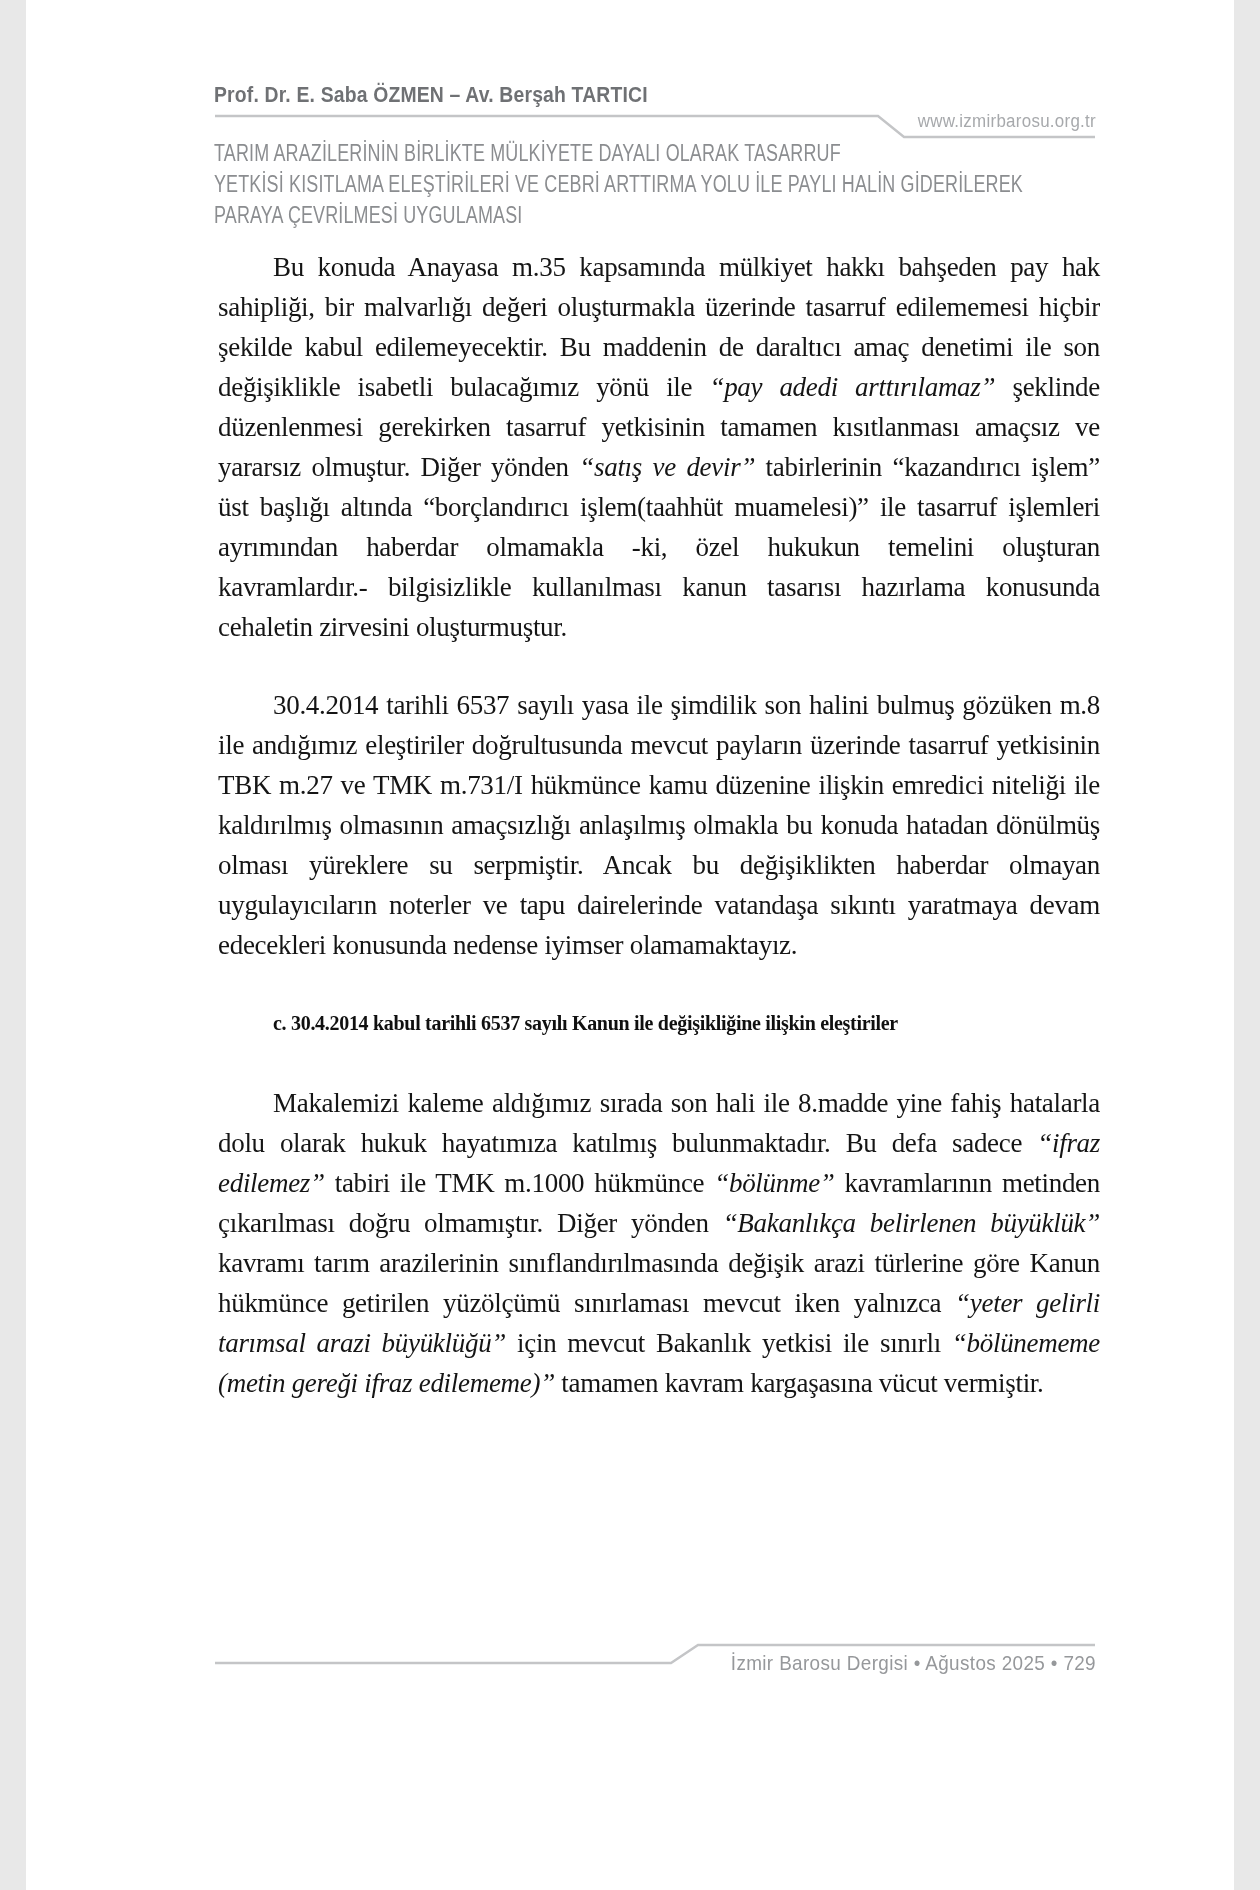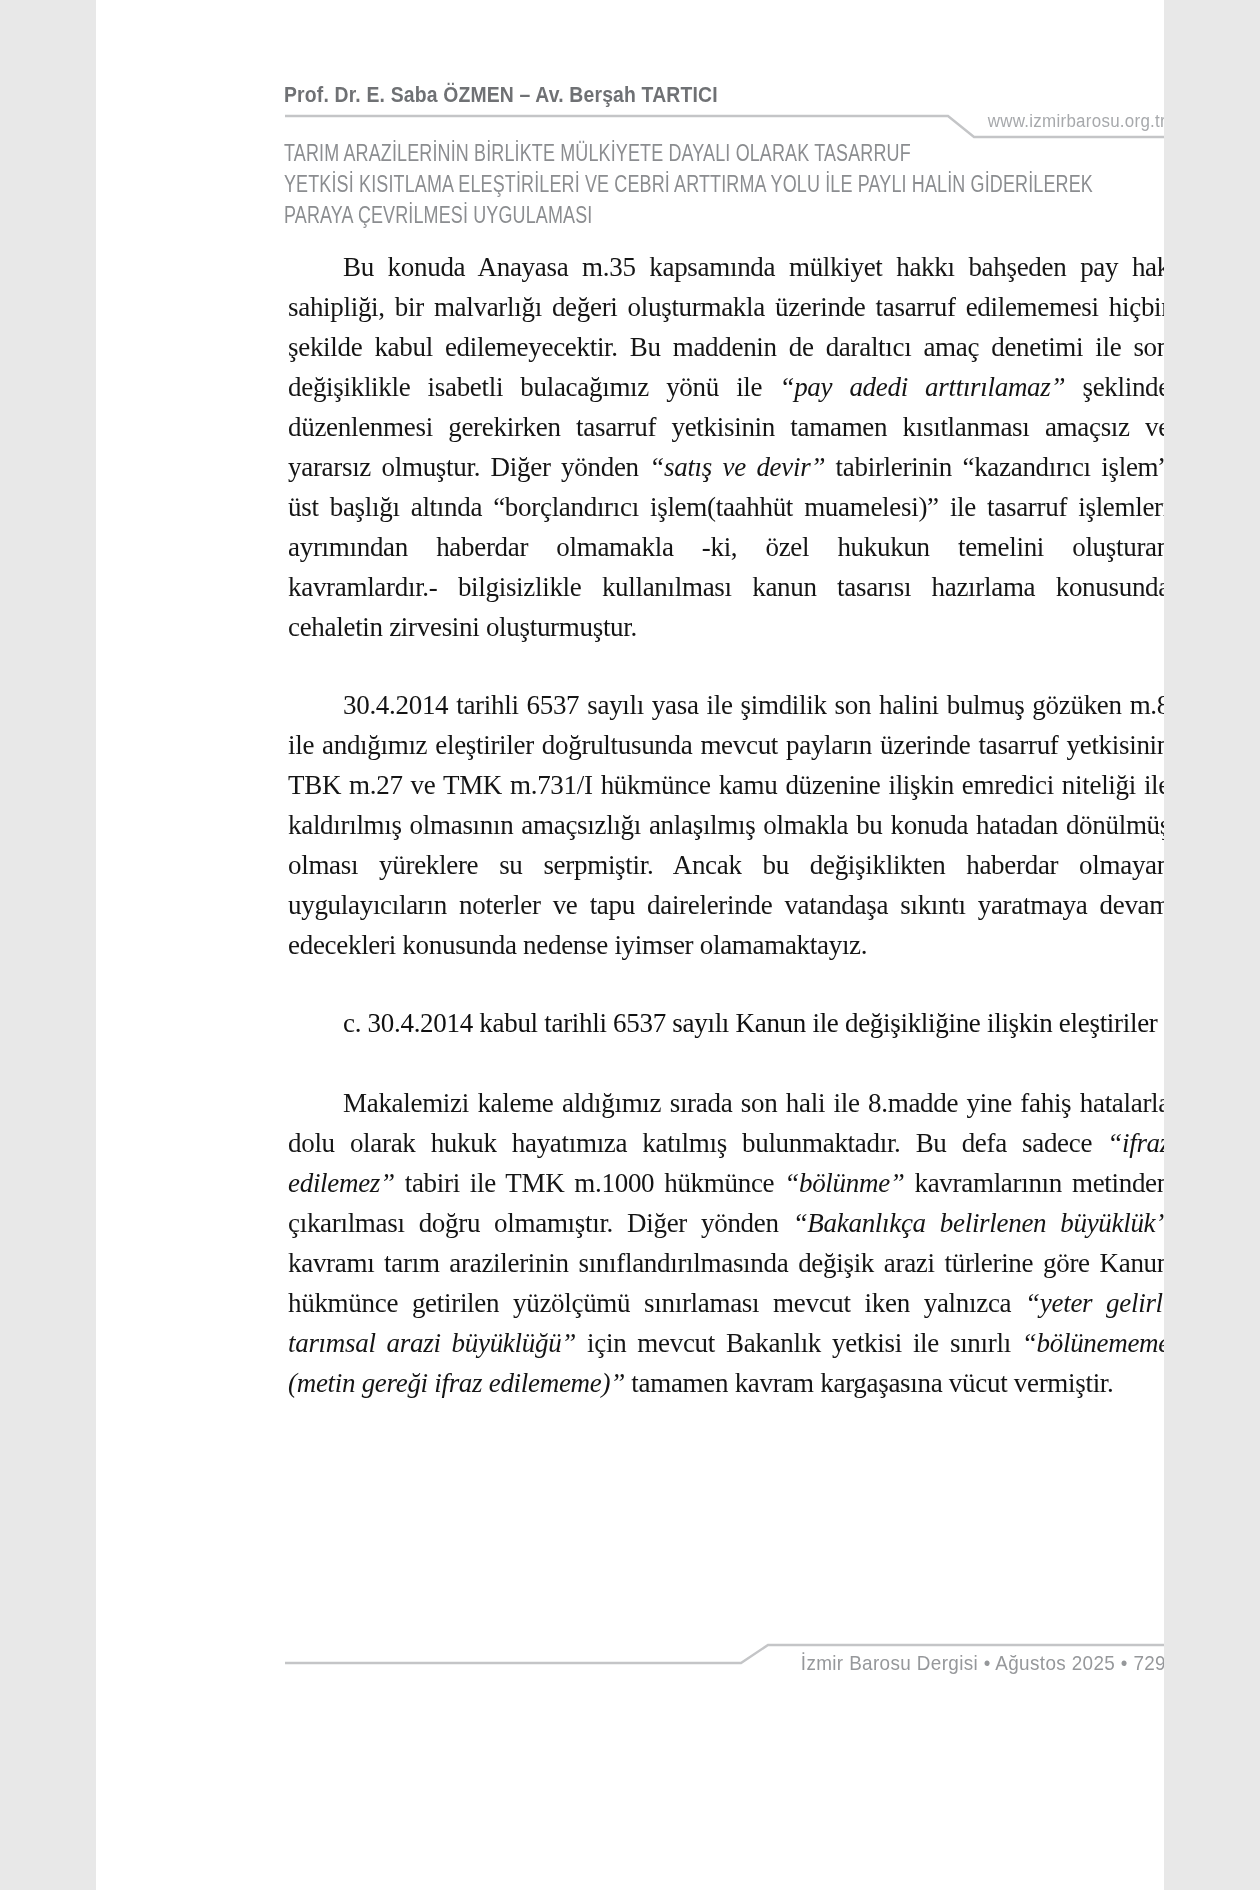--- a/index.html
+++ b/index.html
@@ -1,18 +1,18 @@
 <!DOCTYPE html>
 <html lang="tr"><head>
 <meta charset="utf-8">
 <style>
   html, body { margin: 0; padding: 0; background: #e8e8e8; }
   .page {
     position: relative;
-    width: 1068px;
+    width: 1208px;
     height: 1890px;
     background: #ffffff;
     margin: 0 auto;
     overflow: hidden;
     font-family: "Liberation Serif", serif;
   }
 
   
   .authors {
     position: absolute;
@@ -73,24 +73,24 @@
     margin: 0 0 38px 0;
     font-size: 27px;
     line-height: 40px;
     letter-spacing: -0.3px;
     text-align: justify;
     text-indent: 55px;
   }
   .article p em { font-style: italic; }
   .article h2 {
     margin: 18px 0 40px 0;
-    font-size: 27px;
+    font-size: 20px;
     line-height: 40px;
     letter-spacing: -0.3px;
-    font-weight: normal;
+    font-weight: bold;
     text-align: justify;
     text-indent: 55px;
     color: #101010;
   }
 
   
   .footer-rule {
     position: absolute;
     left: 188px;
     top: 1638px;

